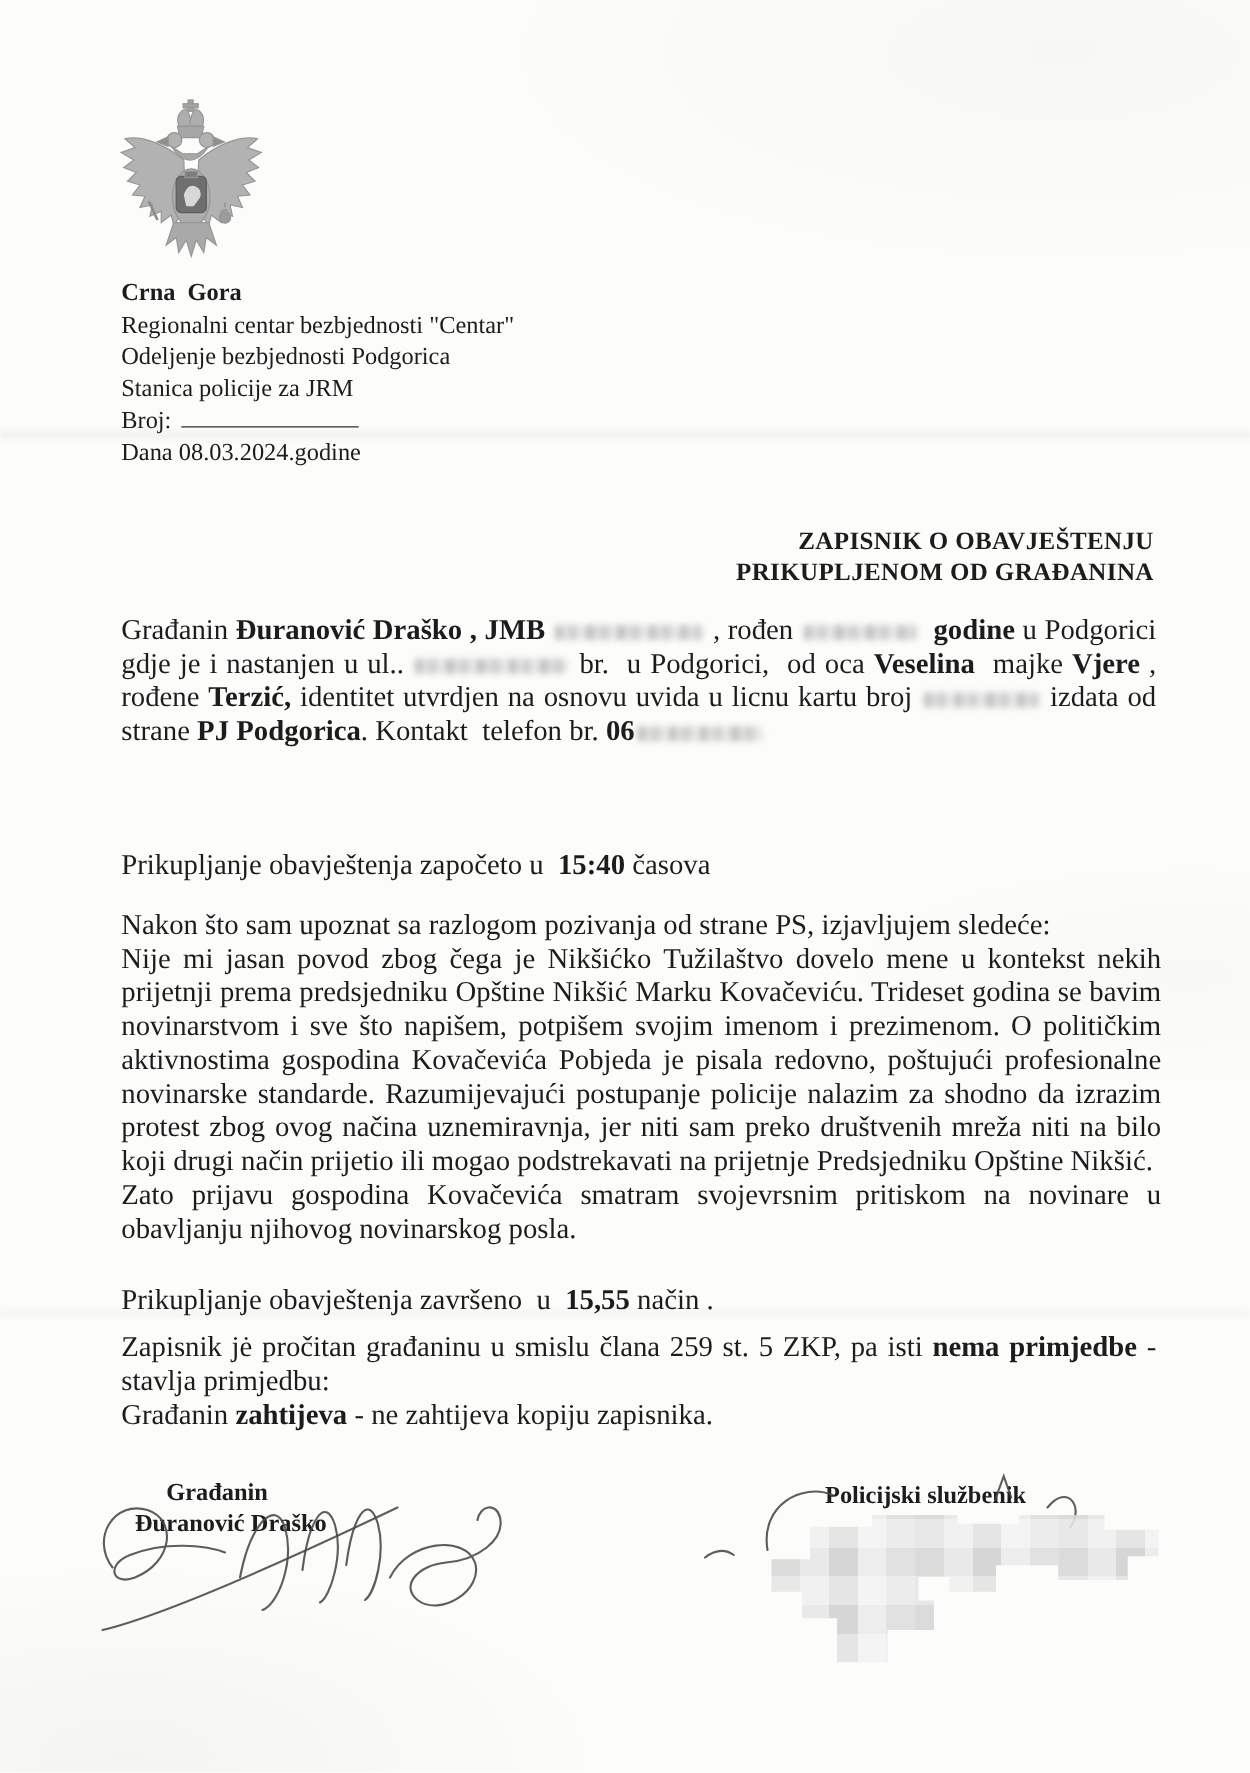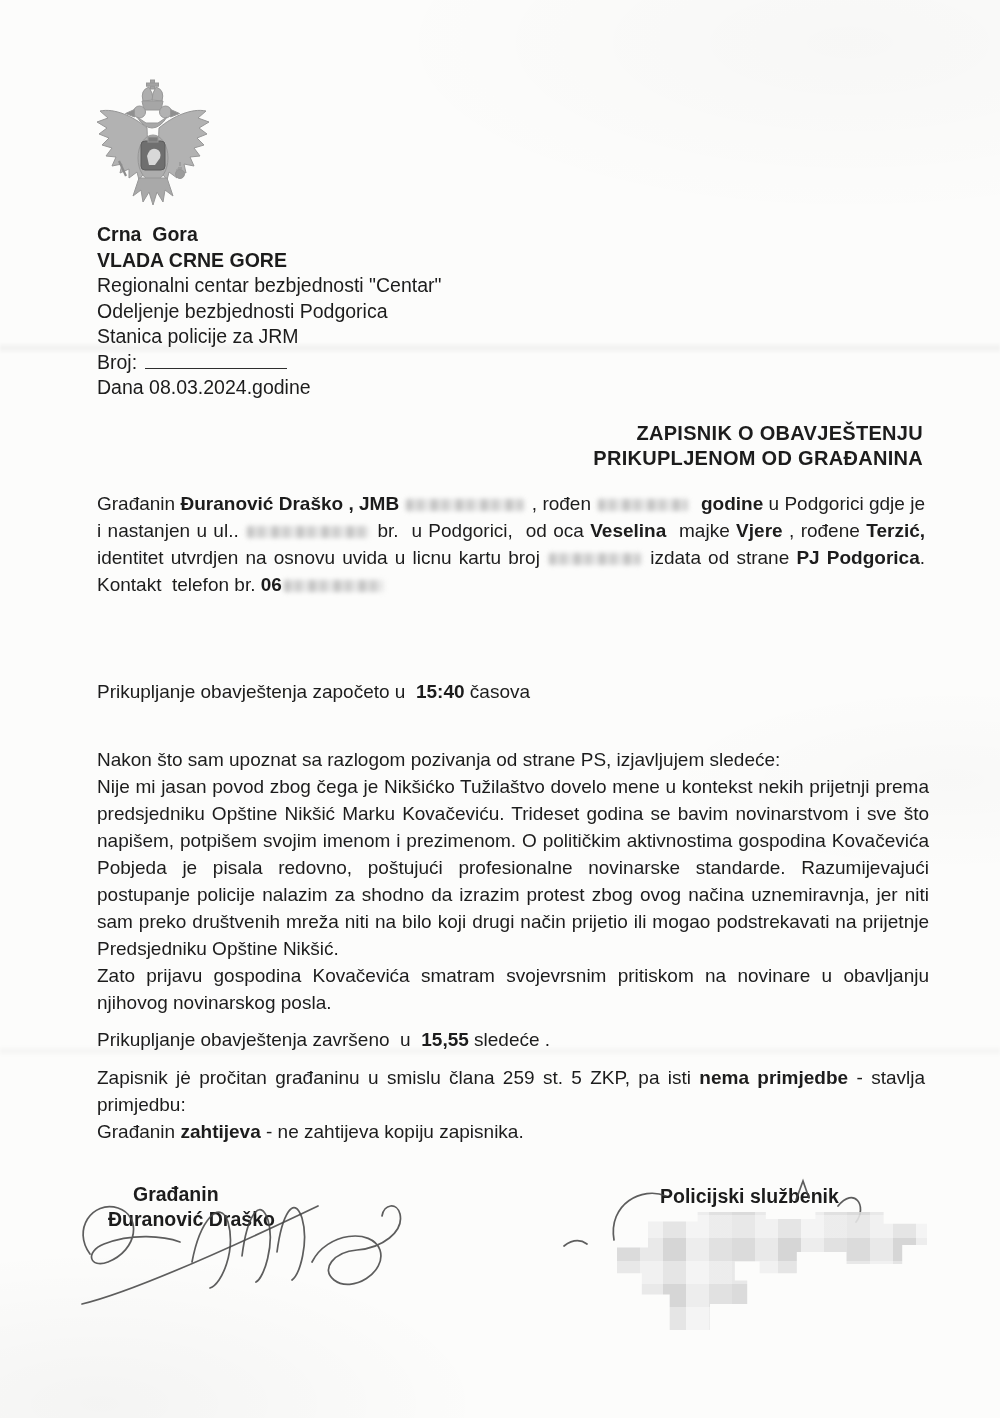--- a/index.html
+++ b/index.html
@@ -3,37 +3,37 @@
 <meta charset="utf-8">
 <style>
   html,body{margin:0;padding:0;}
   .page{
     position:relative;width:1000px;height:1418px;overflow:hidden;
     background:
       radial-gradient(800px 300px at 85% 3%, rgba(0,0,0,.02), transparent 60%),
       radial-gradient(600px 240px at 10% 99%, rgba(0,0,0,.03), transparent 65%),
       radial-gradient(500px 160px at 95% 55%, rgba(0,0,0,.015), transparent 60%),
       #fcfcfb;
-    font-family:Liberation Sans, sans-serif;
+    font-family:Liberation Serif, serif;
     color:#1c1c1c;
   }
   .abs{position:absolute;}
   .crease{left:0;right:0;top:342px;height:12px;
     background:linear-gradient(180deg,transparent, rgba(0,0,0,.045) 50%, transparent);
     filter:blur(1.2px);}
   .crease2{left:0;right:0;top:1046px;height:10px;
     background:linear-gradient(180deg,transparent, rgba(0,0,0,.03) 50%, transparent);
     filter:blur(1.5px);}
   .hdr{left:97px;top:222px;font-size:19.5px;line-height:25.5px;}
   .b{font-weight:bold;}
   .blank-line{display:inline-block;width:142px;height:17px;margin-left:8px;
     border-bottom:1.6px solid #2e2e2e;vertical-align:baseline;}
   .title{left:97px;top:421px;width:826px;text-align:right;
     font-weight:bold;font-size:20px;line-height:25px;letter-spacing:.3px;}
-  .body-par{font-size:19px;line-height:27px;margin:0;}
+  .body-par{font-size:23px;line-height:27px;margin:0;}
   .just{text-align:justify;}
   .w{width:828px;}
   .redact{display:inline-block;height:12px;margin:0 2px;border-radius:2px;
     background:repeating-linear-gradient(90deg,#a9a9a9 0 6px,#d6d6d6 6px 11px,#bcbcbc 11px 18px,#e0e0e0 18px 25px);
     filter:blur(2.4px);opacity:.72;vertical-align:-1px;}
   .sig-label{font-size:19.5px;font-weight:bold;line-height:25px;}
   .sig-svg{pointer-events:none;}
   .sig-svg path{fill:none;stroke:#474747;stroke-width:1.7;stroke-linecap:round;opacity:.88;}
   .mosaic{
     background:
@@ -79,47 +79,46 @@
       <path d="M34,100 l-7,-15" stroke="#8c8c8c" stroke-width="2.2" fill="none"></path>
 
       <rect x="49" y="65" width="24" height="29" rx="4" fill="#6f6f6f" stroke="#5d5d5d"></rect>
       <rect x="56" y="61" width="10" height="5" fill="#7d7d7d"></rect>
       <path d="M55,80 q3,-9 9,-7 q6,2 4,9 l-5,7 h-6 z" fill="#d8d8d8" stroke="none"></path>
     </g>
   </svg>
 
   <div class="abs hdr">
     <div class="b">Crna&nbsp; Gora</div>
-    <div class="b">VLADA CRNE GORE</div>
     <div>Regionalni centar bezbjednosti "Centar"</div>
     <div>Odeljenje bezbjednosti Podgorica</div>
     <div>Stanica policije za JRM</div>
     <div>
       <span>Broj:</span><span class="blank-line"></span>
     </div>
     <div>Dana 08.03.2024.godine</div>
   </div>
 
   <div class="abs title">
     <div>ZAPISNIK O OBAVJEŠTENJU</div>
     <div>PRIKUPLJENOM OD GRAĐANINA</div>
   </div>
 
   <p class="abs body-par just w" style="left:97px;top:490px;"><span>Građanin </span><span class="b">Đuranović Draško , JMB </span><span class="redact" style="width: 118px;"></span><span> , rođen </span><span class="redact" style="width: 90px;"></span><span>&nbsp; </span><span class="b">godine</span><span> u Podgorici gdje je i nastanjen u ul.. </span><span class="redact" style="width: 122px;"></span><span> br.&nbsp; u Podgorici,&nbsp; od oca </span><span class="b">Veselina</span><span>&nbsp; majke </span><span class="b">Vjere</span><span> , rođene </span><span class="b">Terzić,</span><span> identitet utvrdjen na osnovu uvida u licnu kartu broj </span><span class="redact" style="width: 92px;"></span><span> izdata od strane </span><span class="b">PJ Podgorica</span><span>. Kontakt&nbsp; telefon br. </span><span class="b">06</span><span class="redact" style="width: 100px;"></span></p>
 
 
   <p class="abs body-par" style="left:97px;top:678px;"><span>Prikupljanje obavještenja započeto u&nbsp; </span><span class="b">15:40</span><span> časova</span></p>
 
-  <div class="abs" style="left:97px;top:726px;width:832px;margin-top:20px;">
+  <div class="abs" style="left:97px;top:726px;width:832px;">
     <p class="body-par just"><span>Nakon što sam upoznat sa razlogom pozivanja od strane PS, izjavljujem sledeće:</span></p>
     <p class="body-par just"><span>Nije mi jasan povod zbog čega je Nikšićko Tužilaštvo dovelo mene u kontekst nekih prijetnji prema predsjedniku Opštine Nikšić Marku Kovačeviću. Trideset godina se bavim novinarstvom i sve što napišem, potpišem svojim imenom i prezimenom. O političkim aktivnostima gospodina Kovačevića Pobjeda je pisala redovno, poštujući profesionalne novinarske standarde. Razumijevajući postupanje policije nalazim za shodno da izrazim protest zbog ovog načina uznemiravnja, jer niti sam preko društvenih mreža niti na bilo koji drugi način prijetio ili mogao podstrekavati na prijetnje Predsjedniku Opštine Nikšić.</span></p>
     <p class="body-par just"><span>Zato prijavu gospodina Kovačevića smatram svojevrsnim pritiskom na novinare u obavljanju njihovog novinarskog posla.</span></p>
   </div>
 
-  <p class="abs body-par" style="left:97px;top:1026px;"><span>Prikupljanje obavještenja završeno&nbsp; u&nbsp; </span><span class="b">15,55</span><span> sledeće .</span></p>
+  <p class="abs body-par" style="left:97px;top:1026px;"><span>Prikupljanje obavještenja završeno&nbsp; u&nbsp; </span><span class="b">15,55</span><span> način .</span></p>
 
   <div class="abs" style="left:97px;top:1064px;width:828px;">
     <p class="body-par just"><span>Zapisnik jė pročitan građaninu u smislu člana 259 st. 5 ZKP, pa isti </span><span class="b">nema primjedbe</span><span> - stavlja primjedbu:</span></p>
     <p class="body-par"><span>Građanin </span><span class="b">zahtijeva</span><span> - ne zahtijeva kopiju zapisnika.</span></p>
   </div>
 
   <div class="abs sig-label" style="left:133px;top:1182px;">Građanin</div>
   <div class="abs sig-label" style="left:108px;top:1207px;text-align:right;">Đuranović Draško</div>
   <svg class="abs sig-svg" style="left:70px;top:1190px;" width="370" height="150" viewBox="0 0 370 150" aria-hidden="true">
     <path d="M20,64 C2,40 22,10 48,18 C72,26 68,60 38,72 C20,79 14,62 34,54 C62,43 94,46 110,52"></path>

